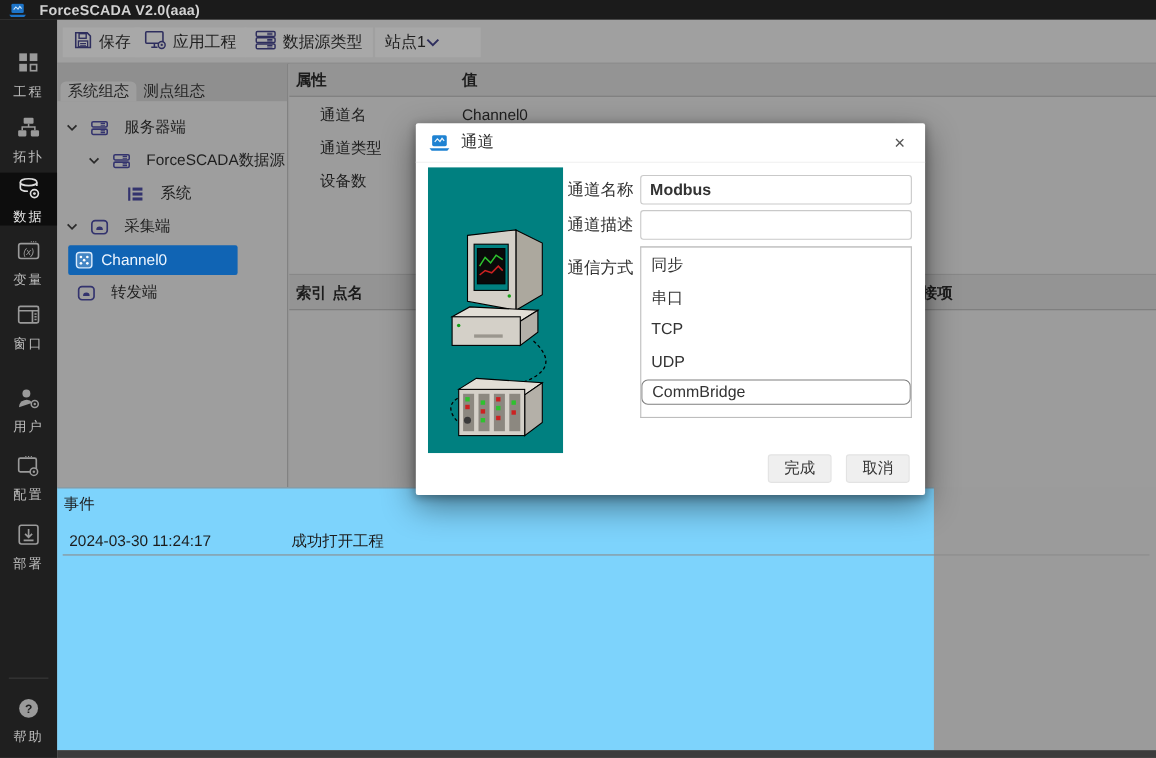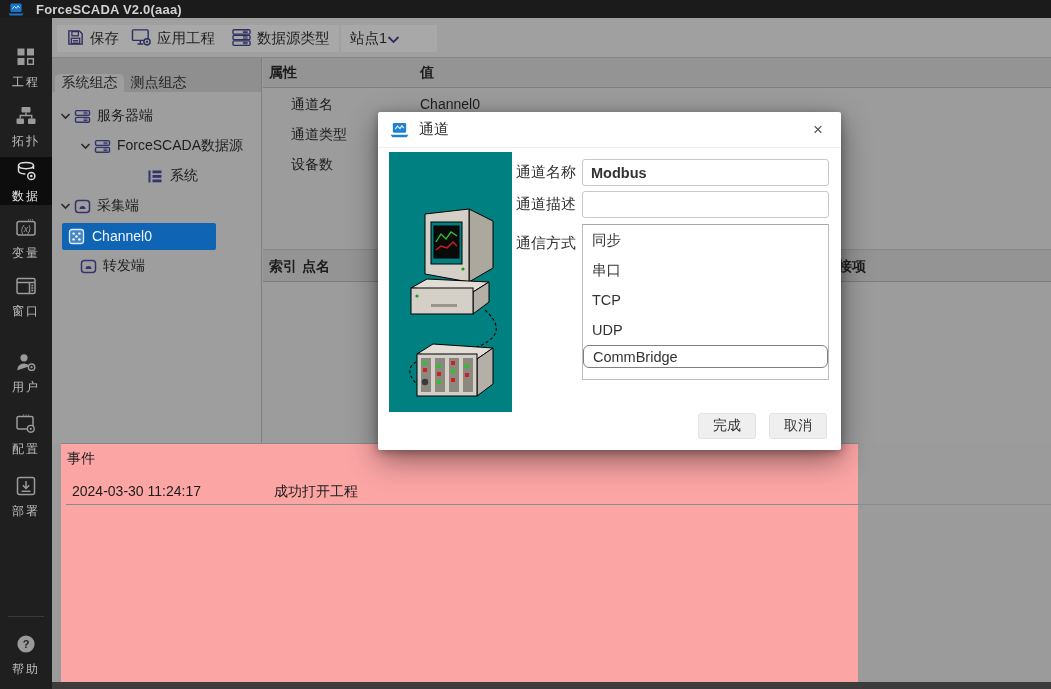--- a/index.html
+++ b/index.html
@@ -24,42 +24,42 @@
   .tbtn{position:absolute;top:7px;height:27px;display:flex;align-items:center;gap:5px;background:#a8a8a8;border:none;padding:0 9px;font-size:14.5px;color:#1f1f1f;cursor:pointer;}
   .site-select{position:absolute;top:7px;left:289px;width:96px;height:27px;background:#a8a8a8;display:flex;align-items:center;padding:0 9px;font-size:14.5px;color:#1f1f1f;cursor:pointer;}
   .site-select svg{margin-left:auto;}
 
   
   .left-panel{position:absolute;left:52px;top:58px;width:210px;height:385px;background:#9e9e9e;border-right:1px solid #7f7f7f;}
   .tabs{height:34px;background:#8f8f8f;display:flex;align-items:flex-end;}
   .tab{width:69px;display:flex;align-items:center;justify-content:center;font-size:14px;color:#262626;cursor:pointer;}
   .tab.active{background:#9e9e9e;border-radius:5px 5px 0 0;margin-left:3px;}
   .tree{padding-top:9px;}
-  .trow{height:30px;display:flex;align-items:center;font-size:14px;color:#1e1e1e;cursor:pointer;}
+  .trow{height:30px;display:flex;align-items:center;font-size:14px;color:#1e1e1e;cursor:pointer;gap:8px;}
   .trow .chev{width:14px;display:flex;justify-content:center;}
   .trow .ticn{margin:0 6px 0 2px;display:flex;}
-  .ind0{padding-left:6px;} .ind1{padding-left:26px;} .ind2{padding-left:61px;margin-left:32px;} .noChev{padding-left:26px;}
+  .ind0{padding-left:6px;} .ind1{padding-left:26px;} .ind2{padding-left:61px;} .noChev{padding-left:16px;}
   .selblock{display:flex;align-items:center;height:27px;background:#1064b4;border-radius:2px;margin-left:10px;width:154px;padding-left:6px;color:#eef6ff;}
   .selblock .ticn{margin:0 7px 0 0;}
 
   
   .right-panel{position:absolute;left:263px;top:58px;width:788px;height:385px;background:#9c9c9c;}
   .prop-head{position:absolute;left:0;top:0;width:100%;height:30px;background:#949494;border-bottom:1px solid #7d7d7d;font-weight:700;font-size:14px;color:#1c1c1c;}
   .prop-head .c1{position:absolute;left:6px;top:6px;}
   .prop-head .c2{position:absolute;left:157px;top:6px;}
   .prop-row{position:absolute;left:0;width:100%;height:30px;font-size:14px;color:#1e1e1e;}
   .prop-row .n{position:absolute;left:28px;top:6px;}
   .prop-row .v{position:absolute;left:157px;top:6px;}
   .pts-head{position:absolute;left:0;top:191px;width:100%;height:33px;background:#949494;border-top:1px solid #888;border-bottom:1px solid #7d7d7d;font-weight:700;font-size:14px;color:#1c1c1c;}
   .pts-head .h1{position:absolute;left:6px;top:8px;}
   .pts-head .h2{position:absolute;left:39px;top:8px;}
   .pts-head .h3{position:absolute;left:561px;top:8px;}
 
   
-  .events{position:absolute;left:52px;top:443px;width:797px;height:239px;background:#fca5a5;border-top:1px solid #8a8a8a;margin-left:9px;}
+  .events{position:absolute;left:52px;top:443px;width:797px;height:239px;background:#7dd3fc;border-top:1px solid #8a8a8a;}
   .ev-label{position:absolute;left:6px;top:6px;font-size:14px;color:#1c1c1c;}
   .ev-table{position:absolute;left:5px;top:34px;width:988px;height:200px;}
   .ev-head{height:28px;background:#9e9e9e;border-top:1px solid #7c7c7c;border-bottom:1px solid #7c7c7c;position:relative;font-weight:700;font-size:14px;color:#141414;}
   .ev-head .t{position:absolute;left:0;top:5px;width:203px;text-align:center;}
   .ev-head .d{position:absolute;left:773px;top:5px;}
   .ev-cdiv{position:absolute;left:203px;top:0;width:1px;height:28px;background:#8a8a8a;}
   .ev-row{height:27px;border-bottom:1px solid #8b8b8b;position:relative;font-size:14px;color:#1c1c1c;}
   .ev-row .t{position:absolute;left:6px;top:5px;}
   .ev-row .d{position:absolute;left:208px;top:5px;}
   .bottom-strip{position:absolute;left:52px;top:682px;width:999px;height:7px;background:#3c3c3c;}

